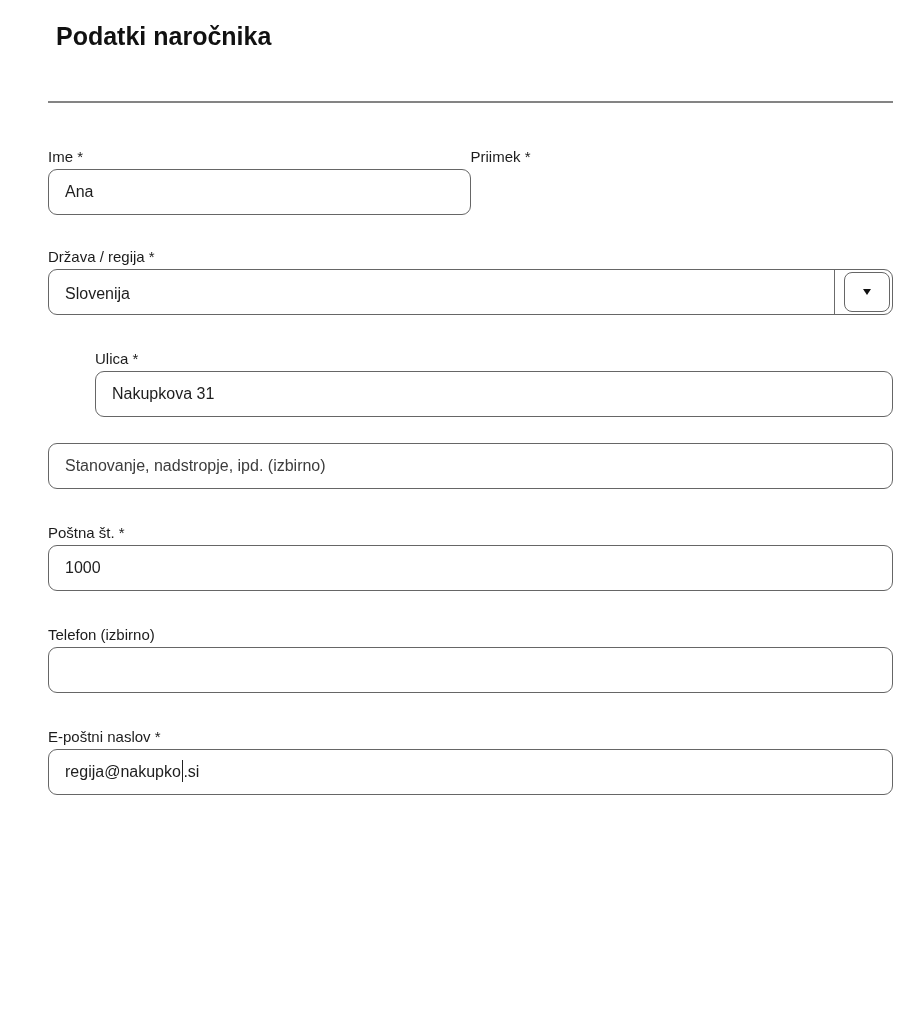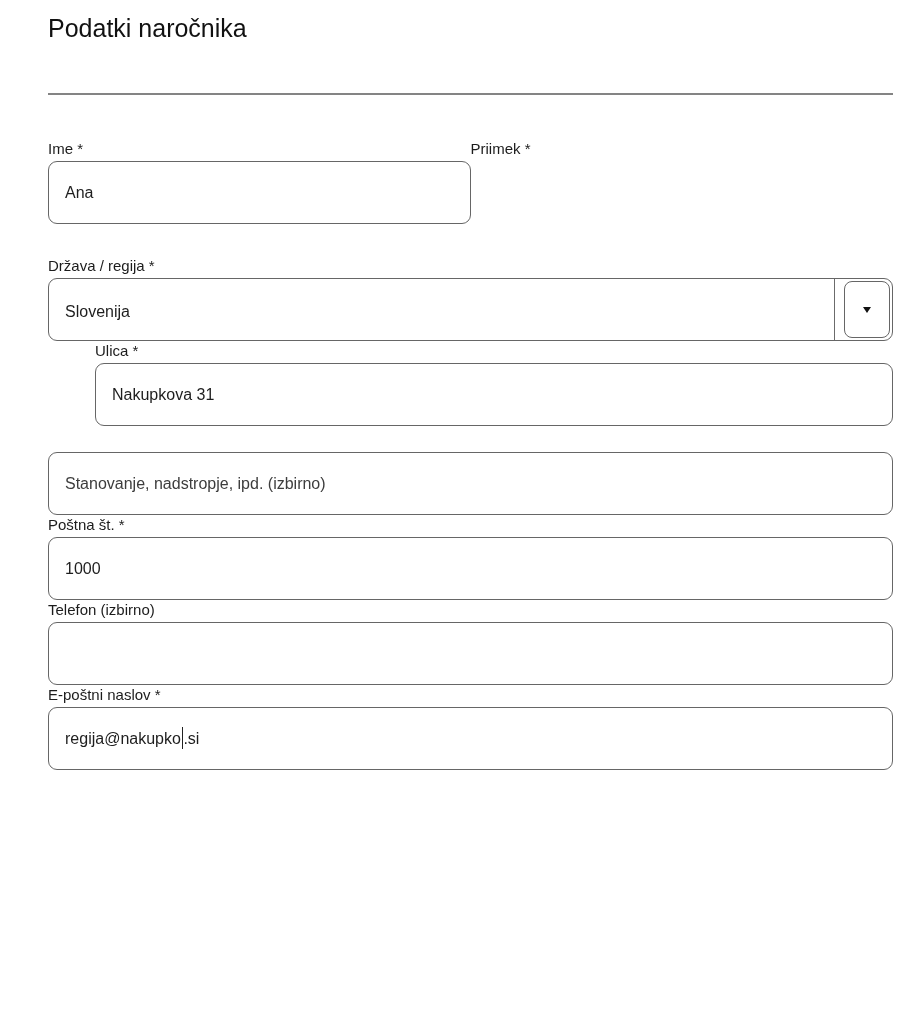--- a/index.html
+++ b/index.html
@@ -7,50 +7,50 @@
     margin: 0; padding: 0;
     width: 907px; height: 1024px;
     background: #ffffff;
     font-family: "Liberation Sans", "DejaVu Sans", sans-serif;
     color: #1a1a1a;
     overflow: hidden;
   }
   .page { padding: 14px 14px 0 48px; }
 
   .page-title {
-    margin: 0;
+    margin: 8px;
     font-size: 25px;
     line-height: 28px;
-    font-weight: 400;
+    font-weight: 700;
     color: #111111;
   }
   .section-divider {
     border: none;
     border-top: 2.5px solid #848484;
     margin: 51px 0 0 0;
   }
 
   form { margin: 0; }
-  .row { }
+  .row { margin-bottom: 34px; }
   .row.first { margin-top: 44px; margin-bottom: 32px; }
   .row.tight { margin-bottom: 26px; padding-left: 47px; }
   .two-col { display: flex; }
   .two-col .field { flex: 1 1 0; }
 
   .field-label {
     display: block;
     font-size: 15px;
     line-height: 19px;
     margin-bottom: 3px;
     color: #1c1c1c;
   }
 
   .input {
     width: 100%;
-    height: 63px;
+    height: 46px;
     border: 1px solid #666666;
     border-radius: 9px;
     background: #ffffff;
     font-family: "Liberation Sans", "DejaVu Sans", sans-serif;
     font-size: 16px;
     color: #1e1e1e;
     padding: 0 16px;
     outline: none;
   }
   .input::placeholder { color: #3d3d3d; opacity: 1; }

